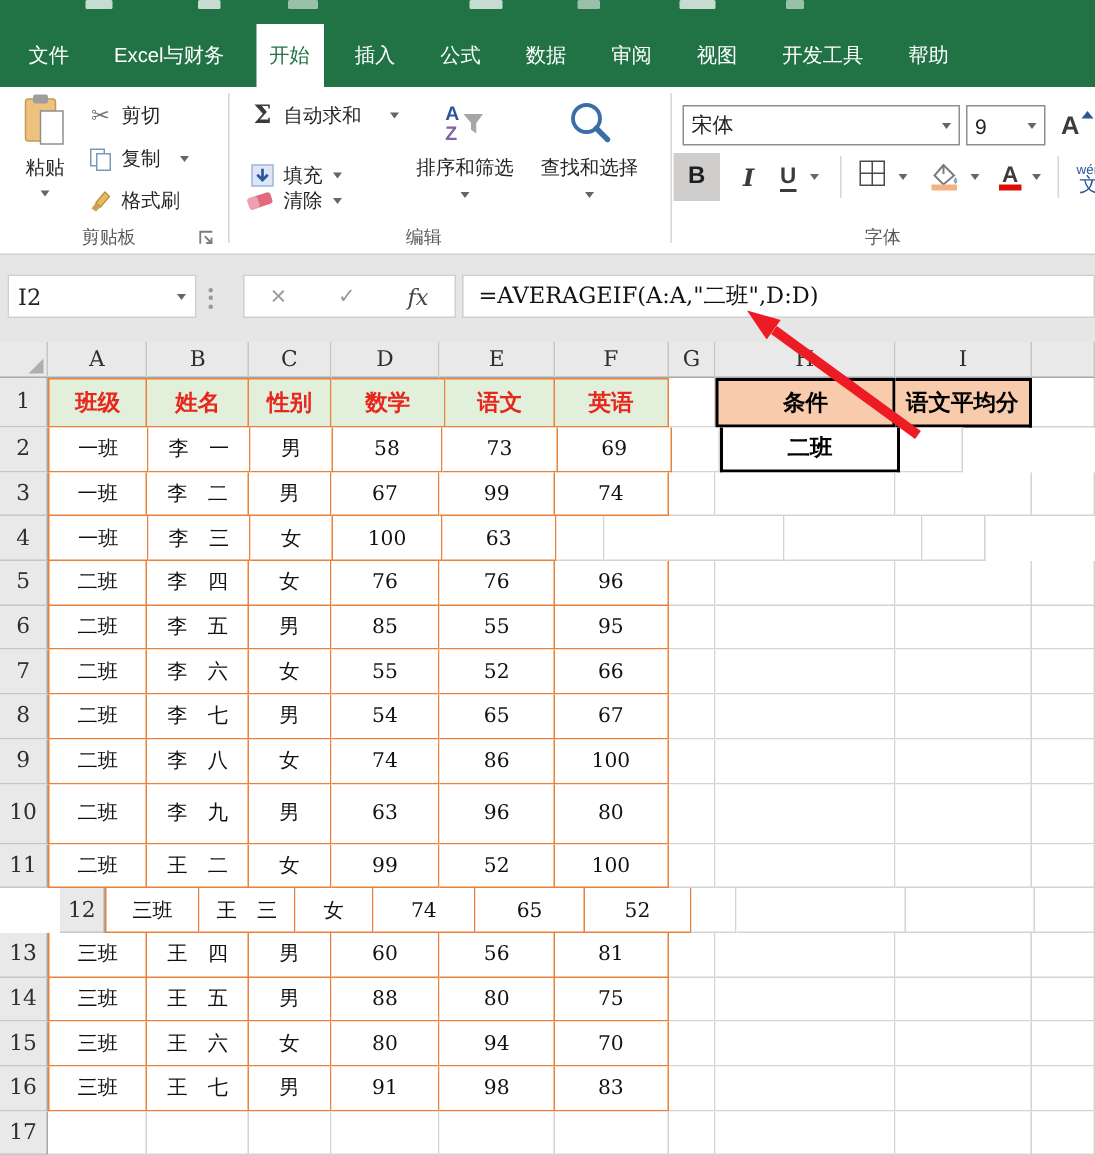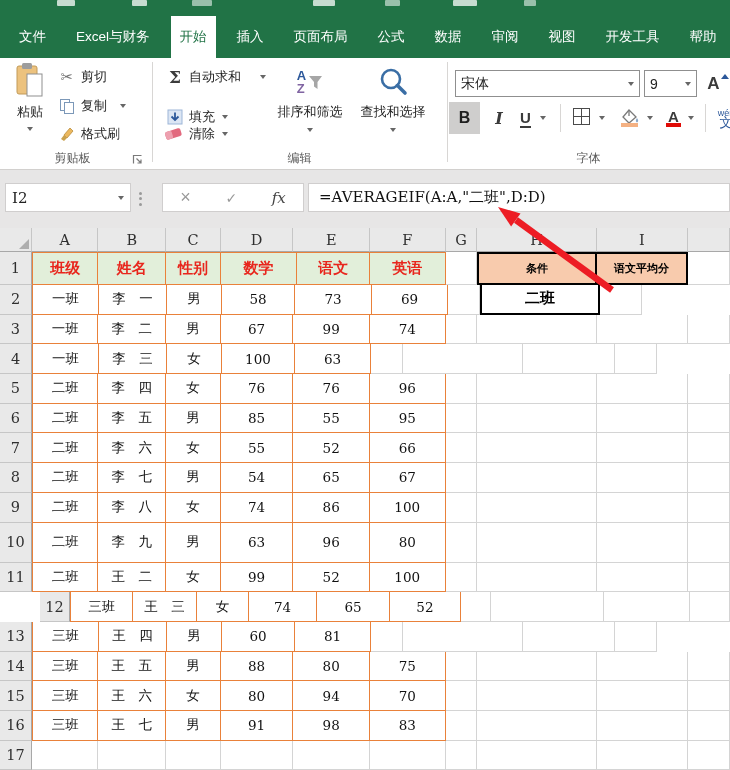--- a/index.html
+++ b/index.html
@@ -37,21 +37,21 @@
         font-family:"DejaVu Serif","Liberation Serif",serif;font-size:13.5px;color:#111;
         border-right:1px solid #d4d4d4;border-bottom:1px solid #d4d4d4;background:#fff}
   .chdr{background:#e9e9e9;border-right:1px solid #c6c6c6;border-bottom:1px solid #a8a8a8;
         font-size:14.5px;color:#2f2f2f;justify-content:center}
   .rhdr{background:#e9e9e9;border-right:1px solid #a8a8a8;border-bottom:1px solid #c6c6c6;
         font-size:14.5px;color:#2f2f2f}
   .ocell{border-right:1.5px solid #e9813a;border-bottom:1.5px solid #e9813a}
   .oleft{border-left:1.5px solid #e9813a}
   .otop{border-top:1.5px solid #e9813a}
   .hgreen{background:#e2efda;color:#e8261d;font-weight:bold;font-size:15px}
-  .salmon{background:#f8cbad;font-weight:bold;font-size:11px;color:#000}
+  .salmon{background:#f8cbad;font-weight:bold;font-size:15px;color:#000}
   .bval{font-weight:bold;font-size:15px;color:#000}
   .corner{position:relative}
   .corner::after{content:"";position:absolute;right:2px;bottom:2px;width:0;height:0;
         border-left:10px solid transparent;border-bottom:10px solid #aeaeae}
   #arrow{left:0;top:0;width:730px;height:770px;pointer-events:none;z-index:50}
 </style>
 </head>
 <body>
 
 <div class="abs" id="titlebar">
@@ -62,21 +62,20 @@
   <div class="qatfrag" style="left:385px;width:15px;background:rgba(255,255,255,.55)"></div>
   <div class="qatfrag" style="left:453px;width:24px"></div>
   <div class="qatfrag" style="left:524px;width:12px;background:rgba(255,255,255,.55)"></div>
 </div>
 
 <div class="abs" id="tabrow">
     <div class="tab">文件</div>
     <div class="tab">Excel与财务</div>
     <div class="tab active">开始</div>
     <div class="tab">插入</div>
-    <div class="tab">页面布局</div>
     <div class="tab">公式</div>
     <div class="tab">数据</div>
     <div class="tab">审阅</div>
     <div class="tab">视图</div>
     <div class="tab">开发工具</div>
     <div class="tab">帮助</div>
   </div>
 
 <div class="abs" id="ribbon">
 
@@ -166,21 +165,21 @@
   <div class="bigbtn" style="left:352px;top:3px;width:82px">
     <span style="display:flex;align-items:center;height:42px">
       <svg width="32" height="32" viewBox="0 0 32 32">
         <circle cx="14" cy="13" r="9" fill="none" stroke="#3a6ea5" stroke-width="2.6"></circle>
         <line x1="20.5" y1="19.5" x2="28" y2="27" stroke="#3a6ea5" stroke-width="3.6" stroke-linecap="round"></line>
       </svg>
     </span>
     <span>查找和选择</span>
     <span class="dar" style="margin-top:7px"></span>
   </div>
-  <div class="rlabel" style="left:152px;width:295px">编辑</div>
+  <div class="rlabel" style="left:135px;width:295px">编辑</div>
   <div class="vdiv" style="left:447px"></div>
 
   <div class="combo serif" style="left:455px;top:12px;width:185px;height:27px">
     <span>宋体</span>
     <span class="dar"></span>
   </div>
   <div class="combo" style="left:644px;top:12px;width:53px;height:27px">
     <span>9</span>
     <span class="dar"></span>
   </div>
@@ -424,20 +423,21 @@
       <div class="cell " style="width: 120px;"></div>
       <div class="cell " style="width: 92px;"></div>
       <div class="cell " style="width: 42px;"></div>
     </div>
     <div class="grow" style="height: 29.7px;">
       <div class="cell rhdr" style="width: 32px; justify-content: center;">13</div>
       <div class="cell ocell oleft" style="width: 67px;">三班</div>
       <div class="cell ocell" style="width: 68px; text-align: right;">王　四</div>
       <div class="cell ocell" style="width: 55px;">男</div>
       <div class="cell ocell" style="width: 73px;">60</div>
+      <div class="cell ocell" style="width: 77px;">56</div>
       <div class="cell ocell" style="width: 76px;">81</div>
       <div class="cell " style="width: 32px;"></div>
       <div class="cell " style="width: 120px;"></div>
       <div class="cell " style="width: 92px;"></div>
       <div class="cell " style="width: 42px;"></div>
     </div>
     <div class="grow" style="height: 29.7px;">
       <div class="cell rhdr" style="width: 32px; justify-content: center;">14</div>
       <div class="cell ocell oleft" style="width: 67px;">三班</div>
       <div class="cell ocell" style="width: 68px;">王　五</div>

